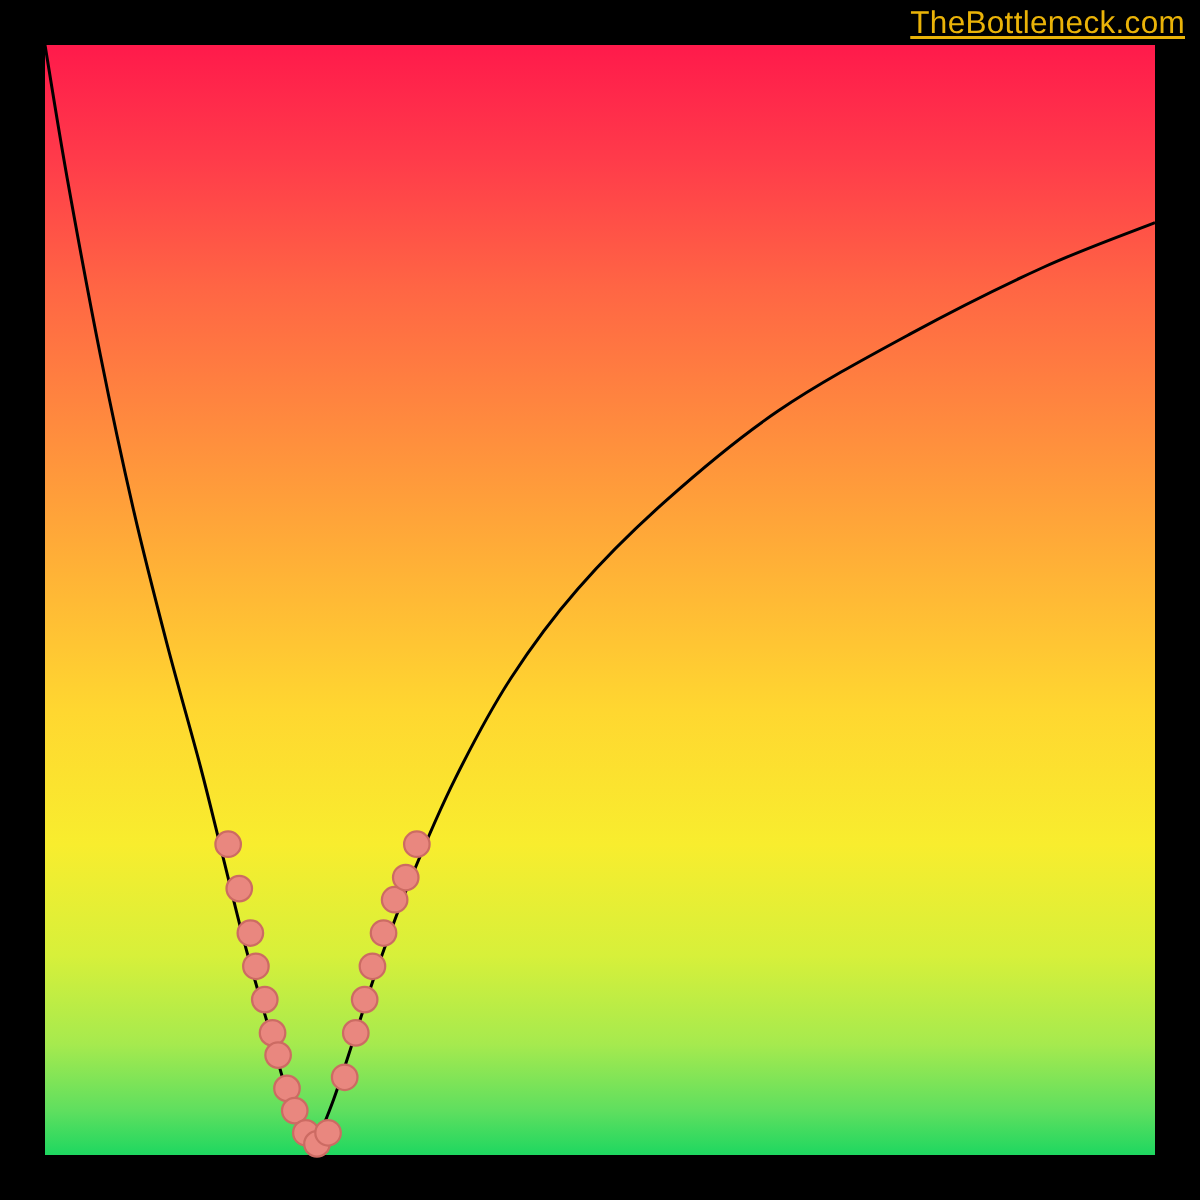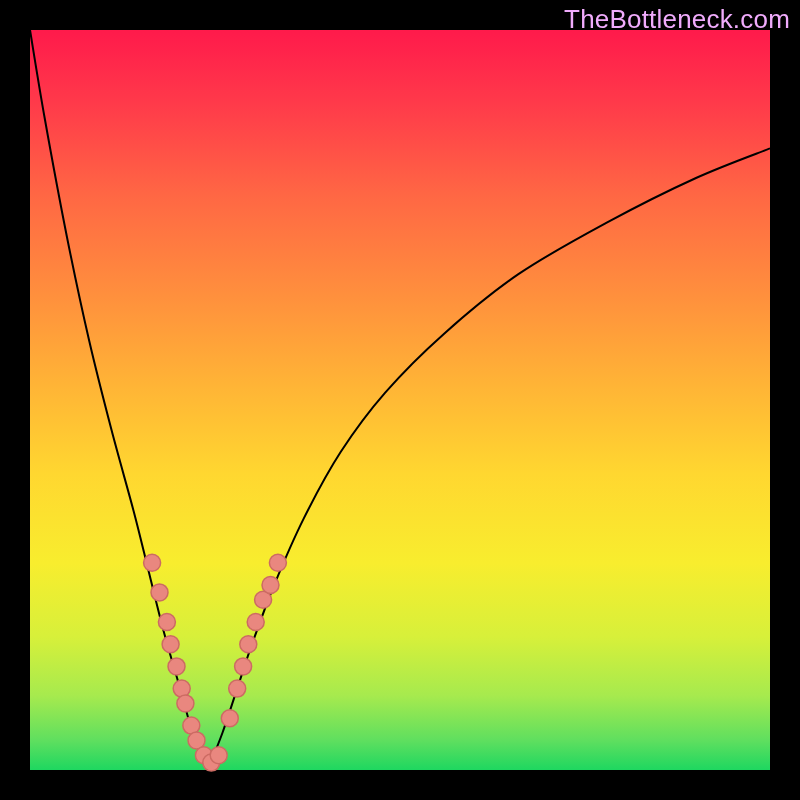--- a/index.html
+++ b/index.html
@@ -37,25 +37,26 @@
       #d7f03a 82%,
       #a6ea4e 90%,
       #5fdf5f 96%,
       #1ed760 100%
     );
   }
   .watermark {
     position: absolute;
     top: 4px;
     right: 10px;
-    color: #f0abfc;
-    font-size: 26px;
+    color: #eab308;
+    font-size: 21px;
     font-weight: 500;
     letter-spacing: 0.2px;
     pointer-events: none;
+    text-decoration: underline;
   }
   svg.curves {
     position: absolute;
     left: 0;
     top: 0;
     width: 740px;
     height: 740px;
     overflow: visible;
   }
   .curve {

